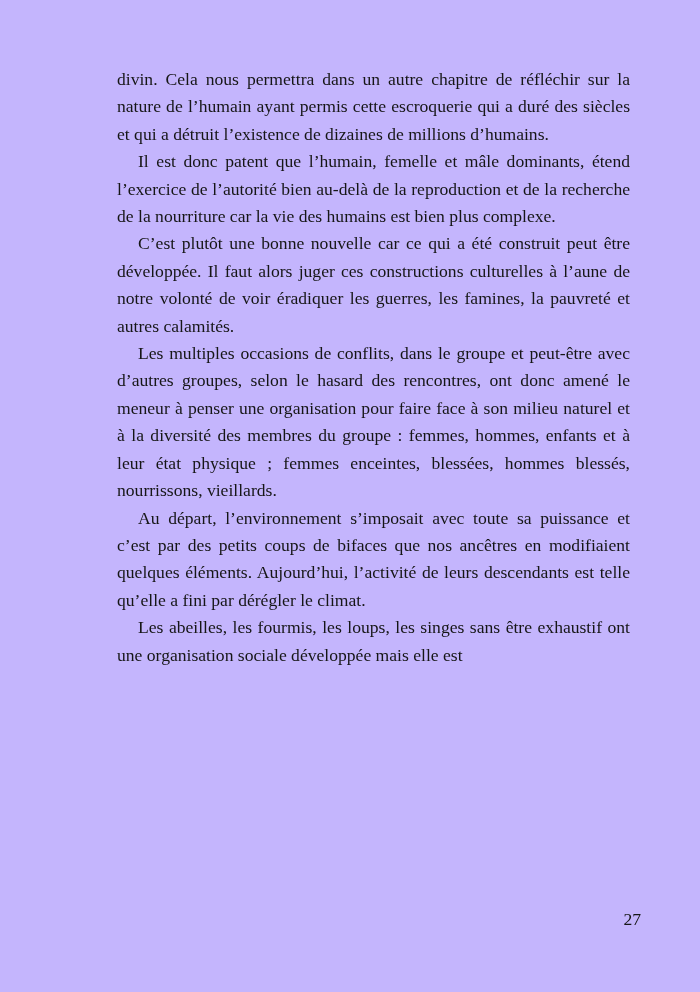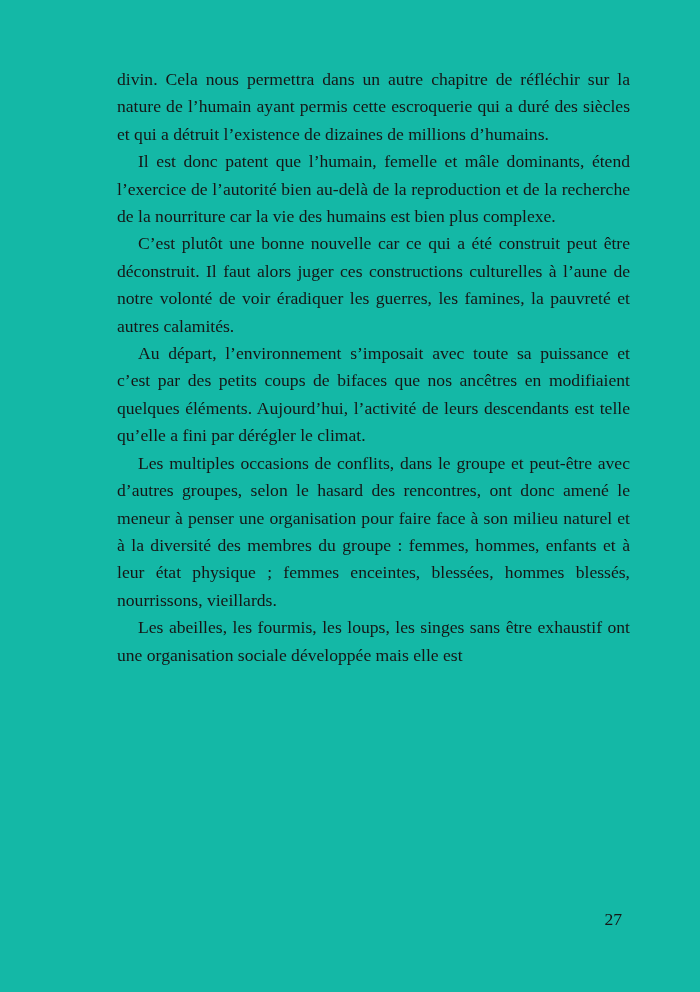--- a/index.html
+++ b/index.html
@@ -5,21 +5,21 @@
   html, body {
     margin: 0;
     padding: 0;
     background: #e8e8e8;
   }
   .page {
     position: relative;
     width: 700px;
     height: 992px;
     margin: 0 auto;
-    background: #14b8a6;
+    background: #c4b5fd;
     color: #161616;
     font-family: "Liberation Serif", "DejaVu Serif", serif;
     overflow: hidden;
   }
   .text-block {
     position: absolute;
     left: 117px;
     top: 66px;
     width: 513px;
     font-size: 17.6px;
@@ -30,33 +30,33 @@
     margin: 0;
     padding: 0;
     text-indent: 21px;
   }
   .text-block p.continuation {
     text-indent: 0;
   }
   .page-number {
     position: absolute;
     top: 906px;
-    left: 109px;
+    left: 128px;
     width: 513px;
     text-align: right;
     font-size: 17.6px;
     line-height: 27px;
   }
 </style>
 </head>
 <body>
 
 <div class="page">
   <div class="text-block">
     <p class="continuation">divin. Cela nous permettra dans un autre chapitre de réfléchir sur la nature de l’humain ayant permis cette escroquerie qui a duré des siècles et qui a détruit l’existence de dizaines de millions d’humains.</p>
     <p>Il est donc patent que l’humain, femelle et mâle dominants, étend l’exercice de l’autorité bien au-delà de la reproduction et de la recherche de la nourriture car la vie des humains est bien plus complexe.</p>
-    <p>C’est plutôt une bonne nouvelle car ce qui a été construit peut être déconstruit. Il faut alors juger ces constructions culturelles à l’aune de notre volonté de voir éradiquer les guerres, les famines, la pauvreté et autres calamités.</p>
+    <p>C’est plutôt une bonne nouvelle car ce qui a été construit peut être développée. Il faut alors juger ces constructions culturelles à l’aune de notre volonté de voir éradiquer les guerres, les famines, la pauvreté et autres calamités.</p>
+    <p>Les multiples occasions de conflits, dans le groupe et peut-être avec d’autres groupes, selon le hasard des rencontres, ont donc amené le meneur à penser une organisation pour faire face à son milieu naturel et à la diversité des membres du groupe : femmes, hommes, enfants et à leur état physique ; femmes enceintes, blessées, hommes blessés, nourrissons, vieillards.</p>
     <p>Au départ, l’environnement s’imposait avec toute sa puissance et c’est par des petits coups de bifaces que nos ancêtres en modifiaient quelques éléments. Aujourd’hui, l’activité de leurs descendants est telle qu’elle a fini par dérégler le climat.</p>
-    <p>Les multiples occasions de conflits, dans le groupe et peut-être avec d’autres groupes, selon le hasard des rencontres, ont donc amené le meneur à penser une organisation pour faire face à son milieu naturel et à la diversité des membres du groupe : femmes, hommes, enfants et à leur état physique ; femmes enceintes, blessées, hommes blessés, nourrissons, vieillards.</p>
     <p>Les abeilles, les fourmis, les loups, les singes sans être exhaustif ont une organisation sociale développée mais elle est</p>
   </div>
   <div class="page-number">27</div>
 </div>
 
 </body></html>

